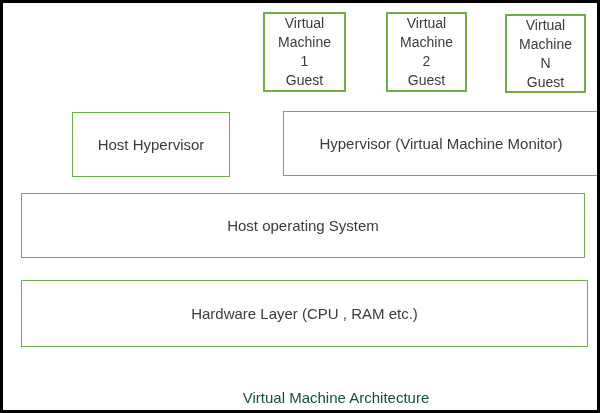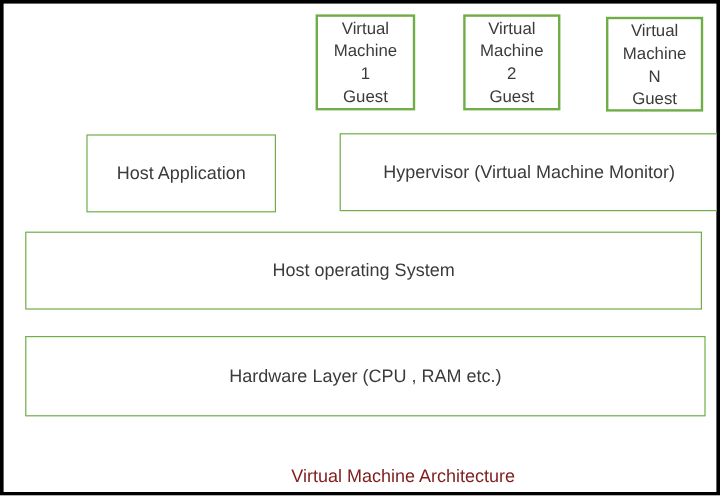--- a/index.html
+++ b/index.html
@@ -40,21 +40,21 @@
   .hypervisor { left: 264px; top: 108px; width: 316px; height: 65px; font-size: 15px; margin-left: 16px; }
   .host-os    { left: 18px;  top: 190px; width: 564px; height: 65px; font-size: 15px; }
   .hardware   { left: 18px;  top: 277px; width: 567px; height: 67px; font-size: 15px; }
   .caption {
     position: absolute;
     left: 333px;
     top: 386px;
     transform: translateX(-50%);
     white-space: nowrap;
     font-size: 15px;
-    color: #7f1d1d;
+    color: #14532d;
   }
   .vm-line { display: block; }
 </style>
 </head>
 <body>
 
 <div class="canvas">
 
   <div class="gbox vm-box vm-1">
     <span class="vm-line">Virtual</span>
@@ -71,21 +71,21 @@
   </div>
 
   <div class="gbox vm-box vm-n">
     <span class="vm-line">Virtual</span>
     <span class="vm-line">Machine</span>
     <span class="vm-line">N</span>
     <span class="vm-line">Guest</span>
   </div>
 
   <div class="gbox host-app">
-    <span>Host Application</span>
+    <span>Host Hypervisor</span>
   </div>
 
   <div class="gbox hypervisor">
     <span>Hypervisor (Virtual Machine Monitor)</span>
   </div>
 
   <div class="gbox hardware">
     <span>Hardware Layer (CPU , RAM etc.)</span>
   </div>
 

